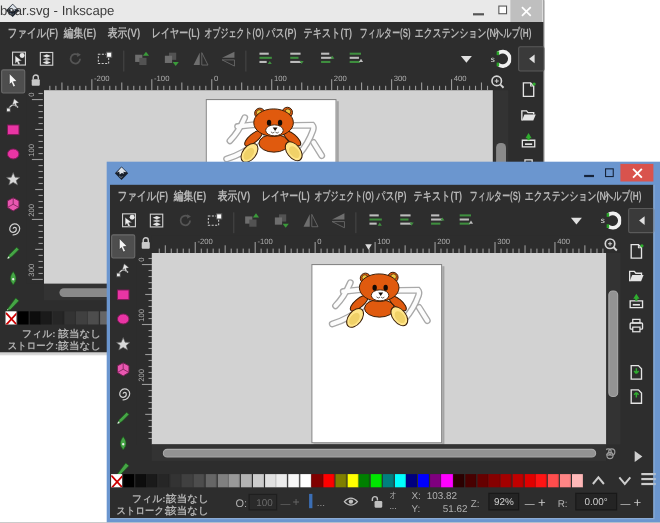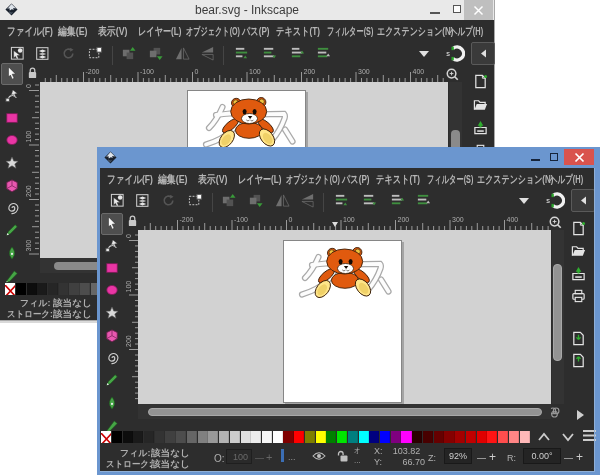--- a/index.html
+++ b/index.html
@@ -169,21 +169,21 @@
  <path d="M13 8 l2 3 h-4Z" fill="#bdbdbd"></path>
 </symbol>
 </defs>
   </svg>
 
 <div class="ab" style="left:0;top:0;width:494px;height:320px;background:#2d2d2d;box-shadow:0 0 0 1px #a8a8a8,0 2px 0 1px #d9d9d9">
     <div class="ab" style="left:0;top:0;width:494px;height:20px;background:#e9e9e9"></div>
     <svg class="ab" style="left:5px;top:3px" width="13" height="13">
       <use href="#i-logo"></use>
     </svg>
-    <div class="ab t" style="left:0px;top:3px;font-size:12px;color:#3c3c3c;width:494px;text-align:center">bear.svg - Inkscape</div>
+    <div class="ab t" style="left:0px;top:3px;font-size:12px;color:#3c3c3c;width:494px;text-align:left">bear.svg - Inkscape</div>
     <div class="ab" style="left:430px;top:12px;width:10px;height:2px;background:#555"></div>
     <div class="ab" style="left:453px;top:5px;width:8px;height:8px;border:1.3px solid #555;background:#fdfdfd"></div>
     <div class="ab" style="left:464px;top:0px;width:29px;height:20px;background:#bfbfbf"></div>
     <svg class="ab" style="left:473px;top:5px" width="11" height="11">
       <path d="M1.5 1.5 L9.5 9.5 M9.5 1.5 L1.5 9.5" stroke="#fff" stroke-width="1.5"></path>
     </svg>
     <div class="ab t" style="left:7px;top:25px;font-size:11px;color:#b5b5b5;font-weight:bold;transform:scaleX(0.777);transform-origin:0 50%;">ファイル(F)</div>
     <div class="ab t" style="left:58px;top:25px;font-size:11px;color:#b5b5b5;font-weight:bold;transform:scaleX(0.806);transform-origin:0 50%;">編集(E)</div>
     <div class="ab t" style="left:98px;top:25px;font-size:11px;color:#b5b5b5;font-weight:bold;transform:scaleX(0.806);transform-origin:0 50%;">表示(V)</div>
     <div class="ab t" style="left:138px;top:25px;font-size:11px;color:#b5b5b5;font-weight:bold;transform:scaleX(0.739);transform-origin:0 50%;">レイヤー(L)</div>
@@ -853,22 +853,22 @@
       <svg class="ab" style="left:212px;top:283px" width="14" height="10">
         <use href="#i-eye"></use>
       </svg>
       <svg class="ab" style="left:236px;top:282px" width="14" height="12">
         <use href="#i-locko"></use>
       </svg>
       <div class="ab t" style="left:254px;top:278px;font-size:8px;color:#b0b0b0;transform:scaleX(0.8);transform-origin:0 50%;">オ</div>
       <div class="ab t" style="left:254px;top:288px;font-size:8px;color:#b0b0b0;">...</div>
       <div class="ab t" style="left:274px;top:278px;font-size:9px;color:#b0b0b0;">X:</div>
       <div class="ab t" style="left:274px;top:289px;font-size:9px;color:#b0b0b0;">Y:</div>
-      <div class="ab t" style="left:288px;top:278px;font-size:9px;color:#b0b0b0;width:37px;text-align:center">103.82</div>
-      <div class="ab t" style="left:288px;top:289px;font-size:9px;color:#b0b0b0;width:37px;text-align:right">66.70</div>
+      <div class="ab t" style="left:288px;top:278px;font-size:9px;color:#b0b0b0;width:37px;text-align:left">103.82</div>
+      <div class="ab t" style="left:288px;top:289px;font-size:9px;color:#b0b0b0;width:37px;text-align:right">51.62</div>
       <div class="ab t" style="left:328px;top:285px;font-size:9px;color:#b0b0b0;">Z:</div>
       <div class="ab" style="left:344px;top:280px;width:28px;height:16px;background:#242424;border:1px solid #191919;color:#cfcfcf;font-size:9px;text-align:center;line-height:15px">92%</div>
       <div class="ab t" style="left:377px;top:285px;font-size:9px;color:#ccc;">—</div>
       <div class="ab t" style="left:389px;top:282px;font-size:12px;color:#ccc;">+</div>
       <div class="ab t" style="left:407px;top:285px;font-size:9px;color:#b0b0b0;">R:</div>
       <div class="ab" style="left:423px;top:280px;width:38px;height:16px;background:#242424;border:1px solid #191919;color:#cfcfcf;font-size:9px;text-align:center;line-height:15px">0.00°</div>
       <div class="ab t" style="left:464px;top:285px;font-size:9px;color:#ccc;">—</div>
       <div class="ab t" style="left:476px;top:282px;font-size:12px;color:#ccc;">+</div>
     </div>
     <div class="ab" style="left:497px;top:21px;width:1px;height:303px;background:#8fafd6"></div>

